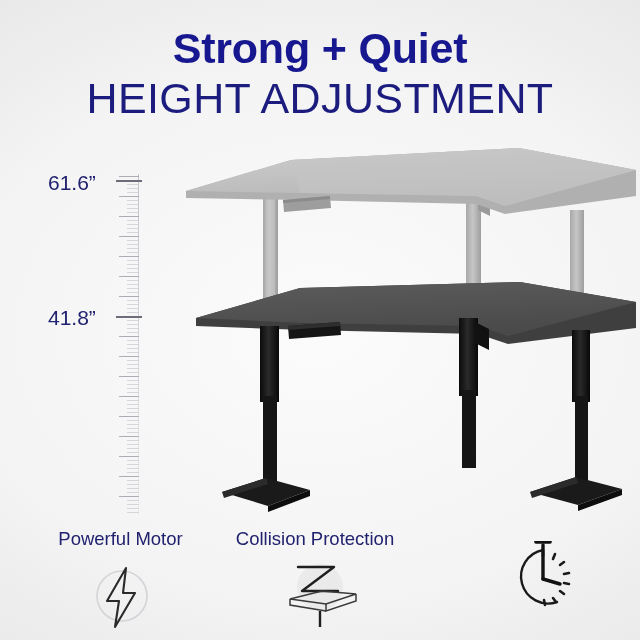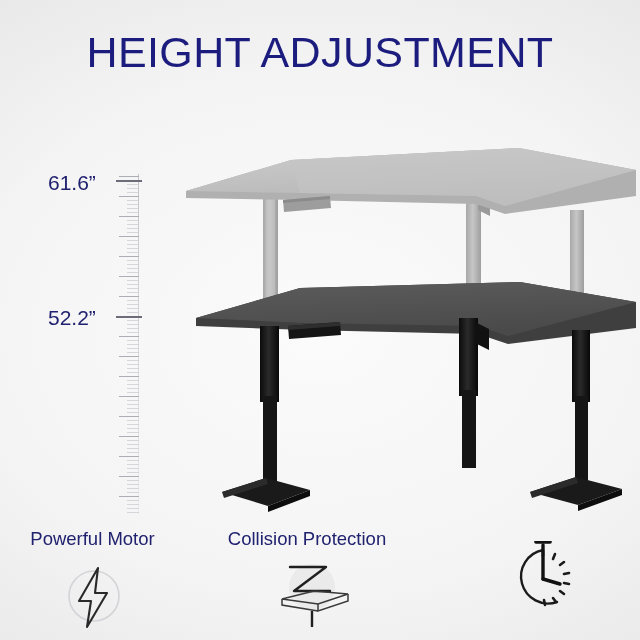--- a/index.html
+++ b/index.html
@@ -37,35 +37,36 @@
   
   .desk-svg{position:absolute;left:0;top:0;width:640px;height:640px;}
 
   
   .features{position:absolute;left:0;top:530px;width:640px;height:110px;}
   .feat{position:absolute;top:0;text-align:center;}
   .feat-label{
     color:#21226f;font-size:18.5px;white-space:nowrap;line-height:1;
   }
   .feat-icon{margin-top:12px;display:flex;justify-content:center;align-items:center;height:70px;}
-  .f1{left:0;width:185px;}
-  .f2{left:177px;width:260px;text-align:center;}
+  .f1{left:0;width:185px;padding-left:28px;}
+  .f2{left:185px;width:260px;text-align:center;}
   .f3{left:445px;width:195px;}
 </style>
 </head>
 <body>
 
 <div class="stage">
 
   <div class="headline">
+    <div class="h-main">Strong + Quiet</div>
     <div class="h-sub">HEIGHT ADJUSTMENT</div>
   </div>
 
   <div class="lbl-top">61.6”</div>
-  <div class="lbl-bot">52.2”</div>
+  <div class="lbl-bot">41.8”</div>
 
   <div class="ruler">
     <div class="edge"></div>
     <div class="ticks" id="ruler-ticks">
         <div class="tk lg" style="top: 2px; width: 20px; opacity: 0.95;"></div>
         <div class="tk" style="top: 6px; width: 12px; opacity: 0.7;"></div>
         <div class="tk" style="top: 10px; width: 12px; opacity: 0.7;"></div>
         <div class="tk" style="top: 14px; width: 12px; opacity: 0.7;"></div>
         <div class="tk" style="top: 18px; width: 12px; opacity: 0.7;"></div>
         <div class="tk lg" style="top: 22px; width: 20px; opacity: 0.95;"></div>

